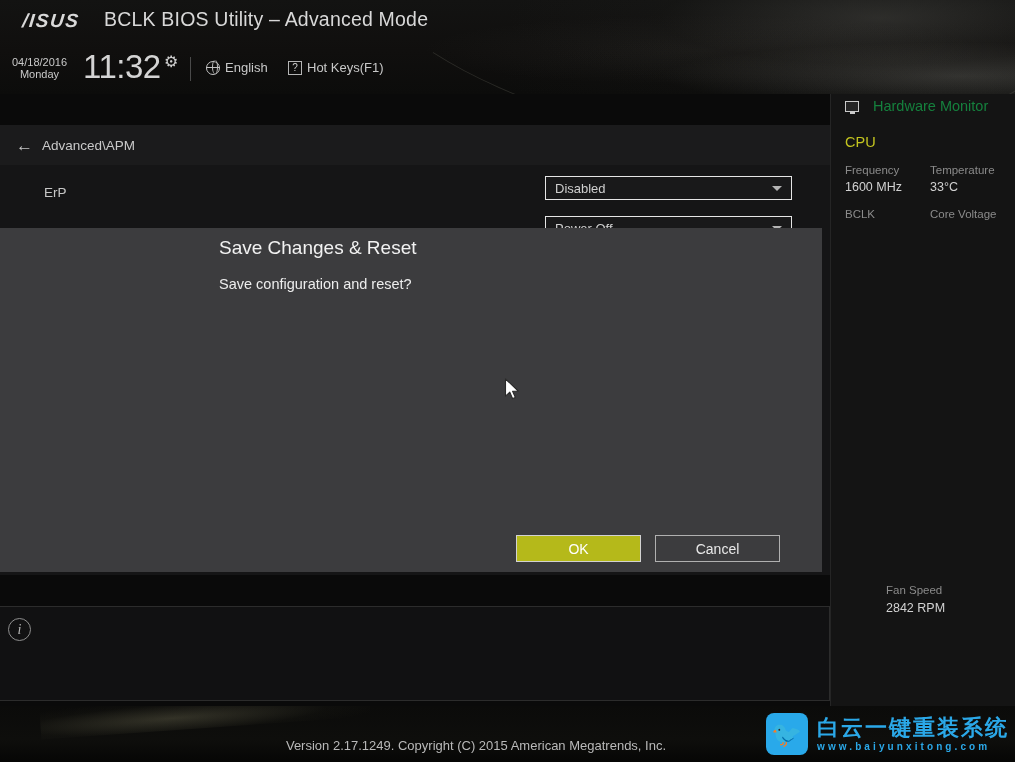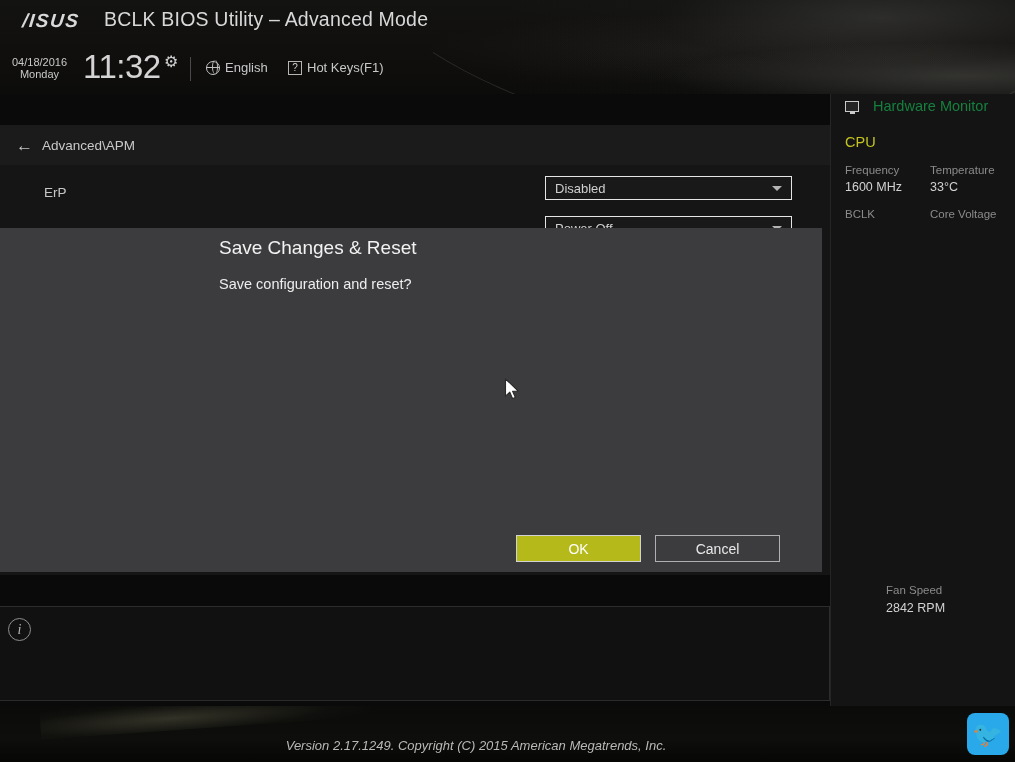--- a/index.html
+++ b/index.html
@@ -235,21 +235,20 @@
   #footer-glow {
     position:absolute; left:40px; bottom:34px;
     width:330px; height:30px;
     background:radial-gradient(ellipse at 40% 60%, rgba(190,185,140,.22) 0%, rgba(90,88,60,.05) 55%, rgba(0,0,0,0) 78%);
     transform:rotate(-4deg);
   }
   #version-text {
     position:absolute; left:0; top:738px; width:952px;
     text-align:center; font-size:13px; color:#b9b9b9;
     pointer-events:none;
-    font-style:italic;
   }
 
   
   #watermark {
     position:absolute; right:6px; top:713px;
     display:flex; align-items:center; gap:9px;
   }
   #wm-bird {
     width:42px; height:42px; border-radius:8px;
     background:#29a9ea;
@@ -400,20 +399,24 @@
     </div>
   </div>
 
   <div id="footer">
     <div id="footer-glow"></div>
   </div>
   <div id="version-text">Version 2.17.1249. Copyright (C) 2015 American Megatrends, Inc.</div>
 
   <div id="watermark">
     <div id="wm-bird">🐦</div>
+    <div id="wm-textcol">
+      <div id="wm-cn">白云一键重装系统</div>
+      <div id="wm-url">www.baiyunxitong.com</div>
+    </div>
   </div>
 
   <div id="modal">
     <div id="modal-title">Save Changes &amp; Reset</div>
     <div id="modal-message">Save configuration and reset?</div>
     <div id="modal-buttons">
       <div class="mbtn" id="btn-ok">OK</div>
       <div class="mbtn" id="btn-cancel">Cancel</div>
     </div>
   </div>

